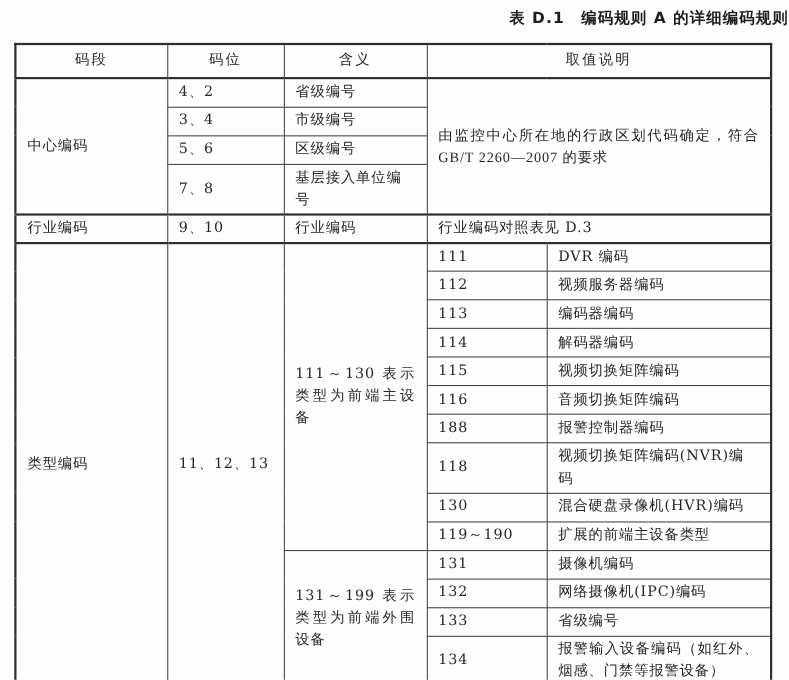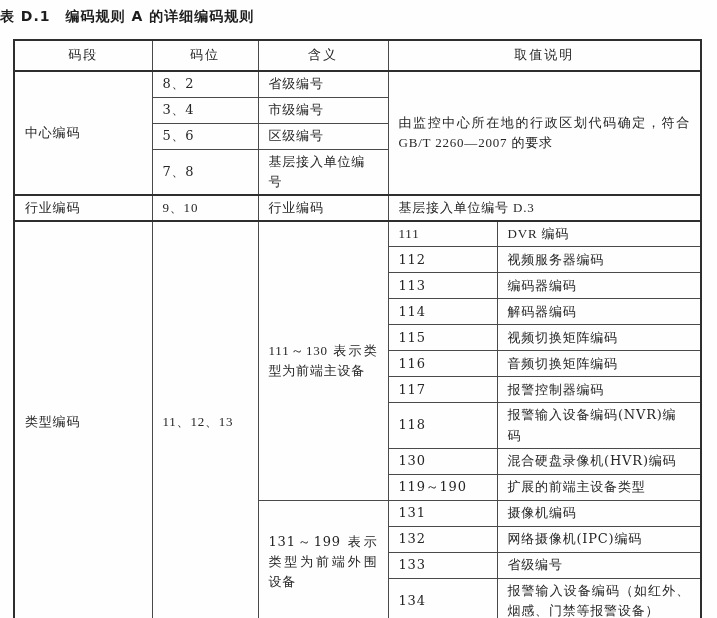--- a/index.html
+++ b/index.html
@@ -12,21 +12,21 @@
   }
   .page {
     position: relative;
     width: 717px;
     height: 618px;
     background: #fefefe;
     color: #232323;
   }
   .doc-title {
     padding-top: 8px;
-    text-align: left;
+    text-align: right;
     font-family: "DejaVu Sans", "Liberation Sans", sans-serif;
     font-weight: bold;
     font-size: 14px;
     letter-spacing: 1px;
     color: #1e1e1e;
   }
   table.rules {
     border-collapse: collapse;
     table-layout: fixed;
     width: 687px;
@@ -48,21 +48,21 @@
   }
   table.rules thead th {
     height: 25px;
     font-weight: normal;
     text-align: center;
     border-bottom: 2px solid #2e2e2e;
     letter-spacing: 2px;
   }
   tr.body-row { height: 26px; }
   tr.tall-row { height: 46px; }
-  tr.section-start > td { border-top: 2px solid #2e2e2e; font-family: Liberation Serif, serif; }
+  tr.section-start > td { border-top: 2px solid #2e2e2e; }
   td.seg-cell   { padding-left: 12px; }
   td.pos-cell   { padding-left: 9px; }
   td.mean-cell  { padding-left: 11px; }
   td.wrap-cell  { text-align: justify; padding-right: 13px; margin-left: 36px; }
   td.note-cell  { padding-left: 14px; padding-right: 16px; text-align: justify; font-family: Liberation Serif, serif; }
   td.note-plain { padding-left: 14px; }
   td.tcode-cell { padding-left: 9px; }
   td.tdesc-cell { padding-left: 11px; }
 </style>
 </head>
@@ -87,42 +87,42 @@
         <th>码位</th>
         <th>含义</th>
         <th colspan="2">取值说明</th>
       </tr>
     </thead>
 
     <tbody>
 
       <tr class="body-row">
         <td rowspan="4" class="seg-cell">中心编码</td>
-        <td class="pos-cell">8、2</td>
+        <td class="pos-cell">4、2</td>
         <td class="mean-cell">省级编号</td>
         <td colspan="2" rowspan="4" class="note-cell">由监控中心所在地的行政区划代码确定，符合 GB/T 2260—2007 的要求</td>
       </tr>
       <tr class="body-row">
         <td class="pos-cell">3、4</td>
         <td class="mean-cell">市级编号</td>
       </tr>
       <tr class="body-row">
         <td class="pos-cell">5、6</td>
         <td class="mean-cell">区级编号</td>
       </tr>
       <tr class="body-row">
         <td class="pos-cell">7、8</td>
         <td class="mean-cell">基层接入单位编号</td>
       </tr>
 
       <tr class="body-row section-start">
         <td class="seg-cell">行业编码</td>
         <td class="pos-cell">9、10</td>
         <td class="mean-cell">行业编码</td>
-        <td colspan="2" class="note-plain">基层接入单位编号 D.3</td>
+        <td colspan="2" class="note-plain">行业编码对照表见 D.3</td>
       </tr>
 
       <tr class="body-row section-start">
         <td rowspan="14" class="seg-cell">类型编码</td>
         <td rowspan="14" class="pos-cell">11、12、13</td>
         <td rowspan="10" class="mean-cell wrap-cell">111～130 表示类型为前端主设备</td>
         <td class="tcode-cell">111</td>
         <td class="tdesc-cell">DVR 编码</td>
       </tr>
       <tr class="body-row">
@@ -139,26 +139,26 @@
       </tr>
       <tr class="body-row">
         <td class="tcode-cell">115</td>
         <td class="tdesc-cell">视频切换矩阵编码</td>
       </tr>
       <tr class="body-row">
         <td class="tcode-cell">116</td>
         <td class="tdesc-cell">音频切换矩阵编码</td>
       </tr>
       <tr class="body-row">
-        <td class="tcode-cell">117</td>
+        <td class="tcode-cell">188</td>
         <td class="tdesc-cell">报警控制器编码</td>
       </tr>
       <tr class="body-row">
         <td class="tcode-cell">118</td>
-        <td class="tdesc-cell">报警输入设备编码(NVR)编码</td>
+        <td class="tdesc-cell">视频切换矩阵编码(NVR)编码</td>
       </tr>
       <tr class="body-row">
         <td class="tcode-cell">130</td>
         <td class="tdesc-cell">混合硬盘录像机(HVR)编码</td>
       </tr>
       <tr class="body-row">
         <td class="tcode-cell">119～190</td>
         <td class="tdesc-cell">扩展的前端主设备类型</td>
       </tr>
 

